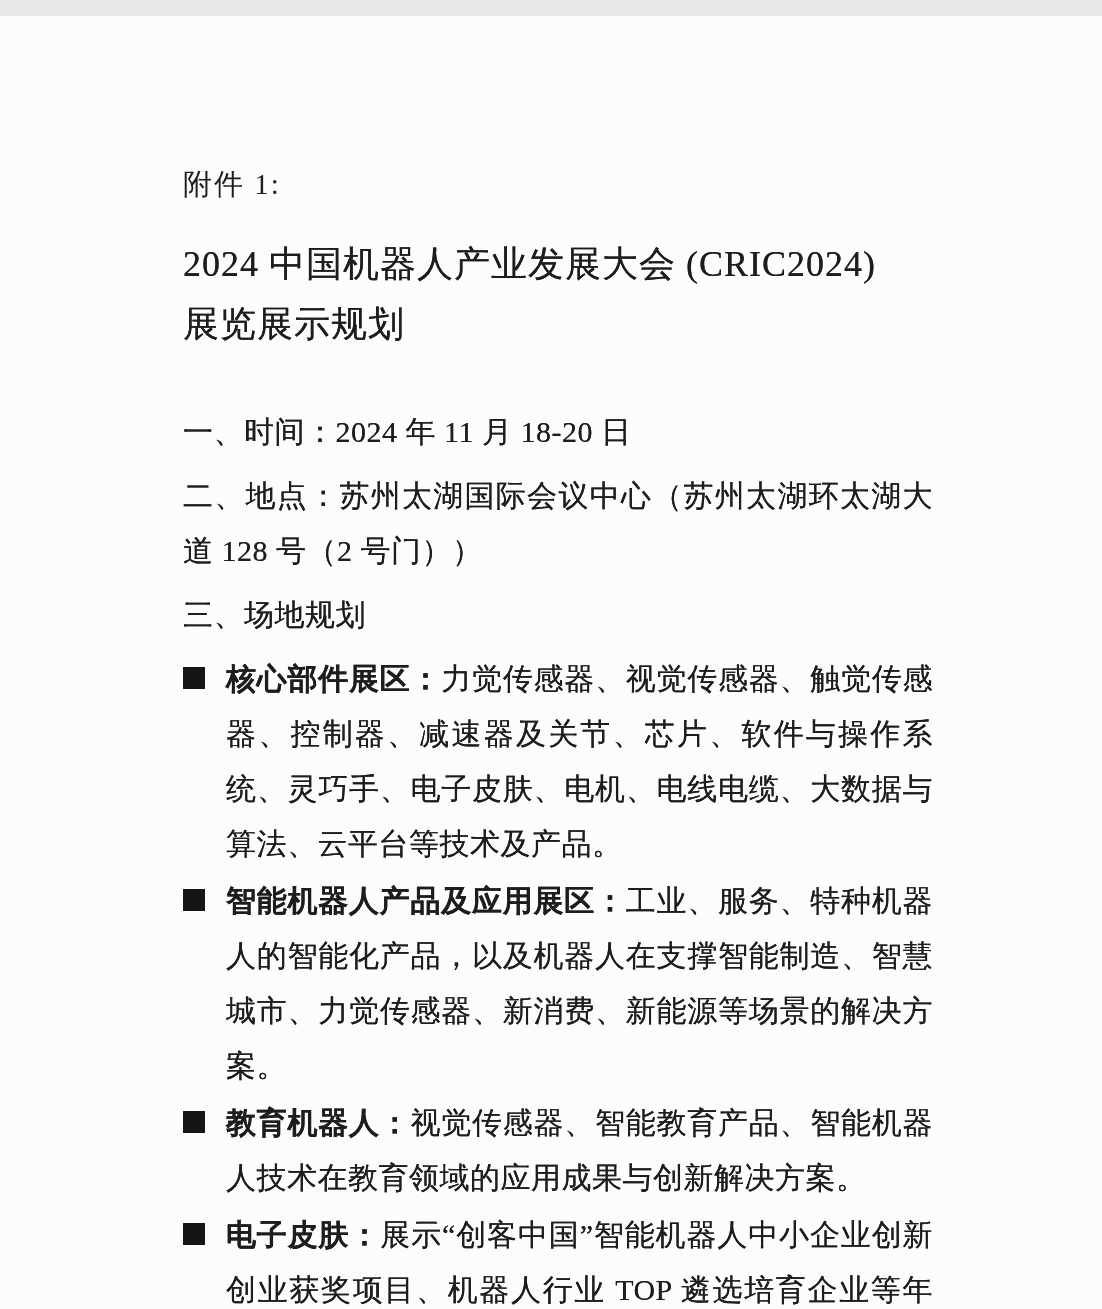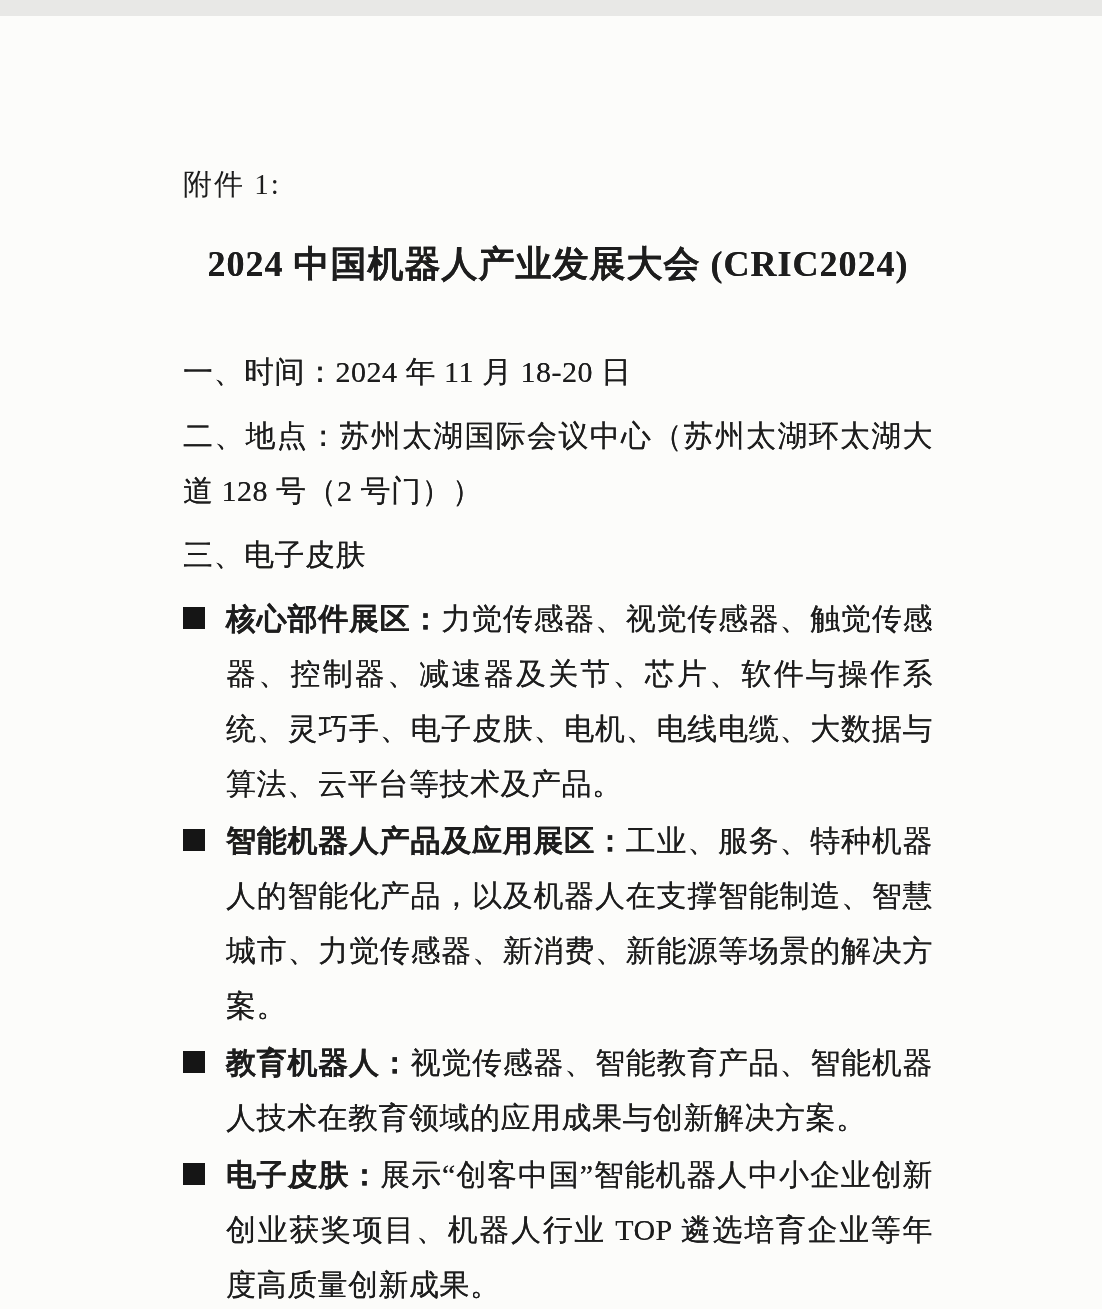--- a/index.html
+++ b/index.html
@@ -23,22 +23,21 @@
     top: 148px;
     width: 750px;
   }
   .attachment-label {
     font-size: 29px;
     line-height: 40px;
     letter-spacing: 2px;
   }
   .doc-title {
     margin-top: 30px;
-    text-align: center;
-    font-weight: 700;
+    font-weight: 400;
     font-size: 36px;
     line-height: 60px;
     letter-spacing: 1px;
     text-shadow: 0 0 0.6px #2a2a2a;
   }
   .body-block {
     margin-top: 50px;
   }
   .section-line {
     font-size: 30px;
@@ -81,34 +80,35 @@
 </head>
 <body>
 
 <div class="page">
   <div class="content">
 
     <div class="attachment-label">附件 1:</div>
 
     <div class="doc-title">
       <div>2024 中国机器人产业发展大会 (CRIC2024)</div>
+      <div>展览展示规划</div>
     </div>
 
     <div class="body-block">
 
       <p class="section-line">
         <span class="section-label">一、时间：</span><span>2024 年 11 月 18-20 日</span>
       </p>
 
       <p class="section-line">
         <span class="section-label">二、地点：</span><span>苏州太湖国际会议中心（苏州太湖环太湖大道 128 号（2 号门））</span>
       </p>
 
       <p class="section-line">
-        <span class="section-label">三、电子皮肤</span><span></span>
+        <span class="section-label">三、场地规划</span><span></span>
       </p>
 
       <div class="bullet-item">
         <div class="bullet-marker-col">
           <div class="bullet-square"></div>
         </div>
         <div class="bullet-text">
           <span class="bullet-label">核心部件展区：</span><span>力觉传感器、视觉传感器、触觉传感器、控制器、减速器及关节、芯片、软件与操作系统、灵巧手、电子皮肤、电机、电线电缆、大数据与算法、云平台等技术及产品。</span>
         </div>
       </div>

